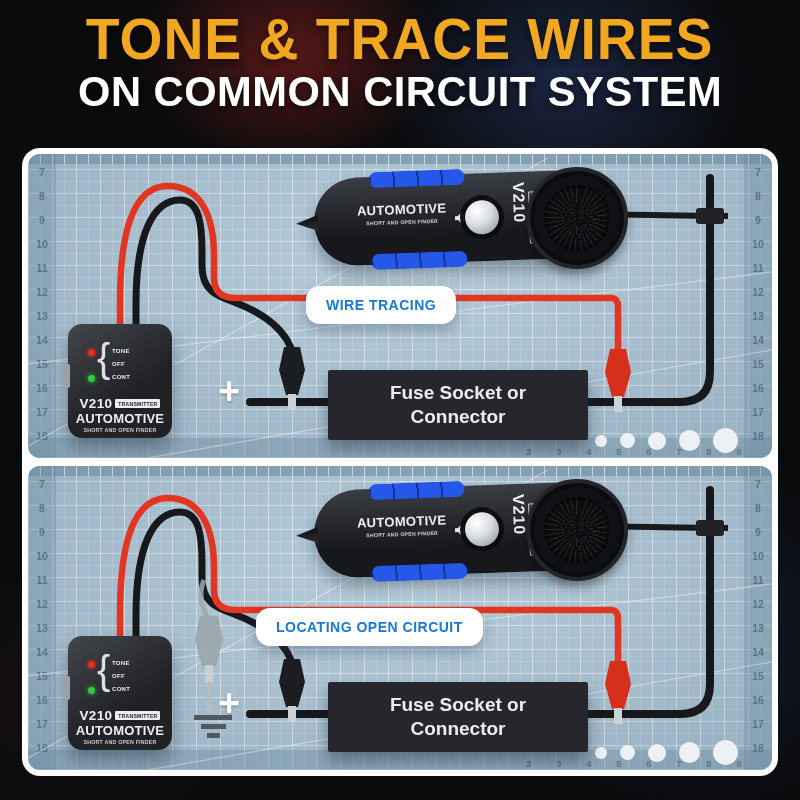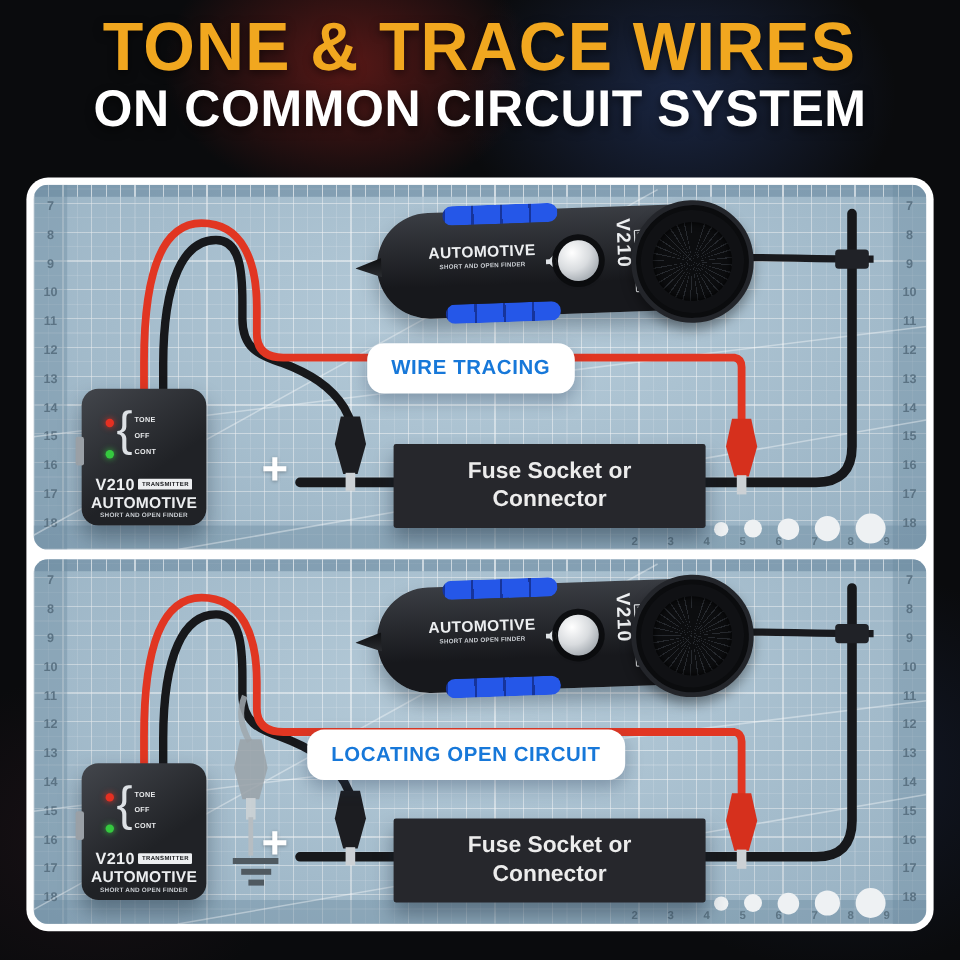--- a/index.html
+++ b/index.html
@@ -109,21 +109,21 @@
   .tx-badge{font-size:5px;font-weight:bold;color:#16181b;background:#eceef0;padding:1.5px 3px;border-radius:1px;letter-spacing:.3px;}
   .tx-title{position:absolute;left:0;right:0;top:87px;text-align:center;font-size:13px;font-weight:bold;
     color:#eceef0;letter-spacing:.2px;}
   .tx-sub{position:absolute;left:0;right:0;top:103px;text-align:center;font-size:5.3px;font-weight:bold;
     color:#c9cdd2;letter-spacing:.2px;}
   
   .fusebox{position:absolute;left:300px;top:216px;width:260px;height:70px;z-index:3;background:#26272c;
     border-radius:2px;box-shadow:0 10px 16px rgba(20,35,50,.4);display:flex;flex-direction:column;
     align-items:center;justify-content:center;color:#ececec;font-size:19px;font-weight:bold;line-height:1.25;}
   .pill{position:absolute;z-index:4;background:#ffffff;border-radius:14px;padding:11px 20px;
-    font-size:17px;font-weight:bold;color:#1778d9;letter-spacing:.5px;white-space:nowrap;
+    font-size:14px;font-weight:bold;color:#1778d9;letter-spacing:.5px;white-space:nowrap;
     box-shadow:0 6px 14px rgba(40,60,90,.35);}
   .pill-1{left:278px;top:132px;}
   .pill-2{left:228px;top:142px;}
   .plus{position:absolute;left:190px;top:218px;z-index:3;color:#ffffff;font-size:38px;font-weight:bold;
     text-shadow:0 1px 3px rgba(0,0,0,.3);line-height:1;}
 </style>
 </head>
 <body>
 
 <div class="header">

